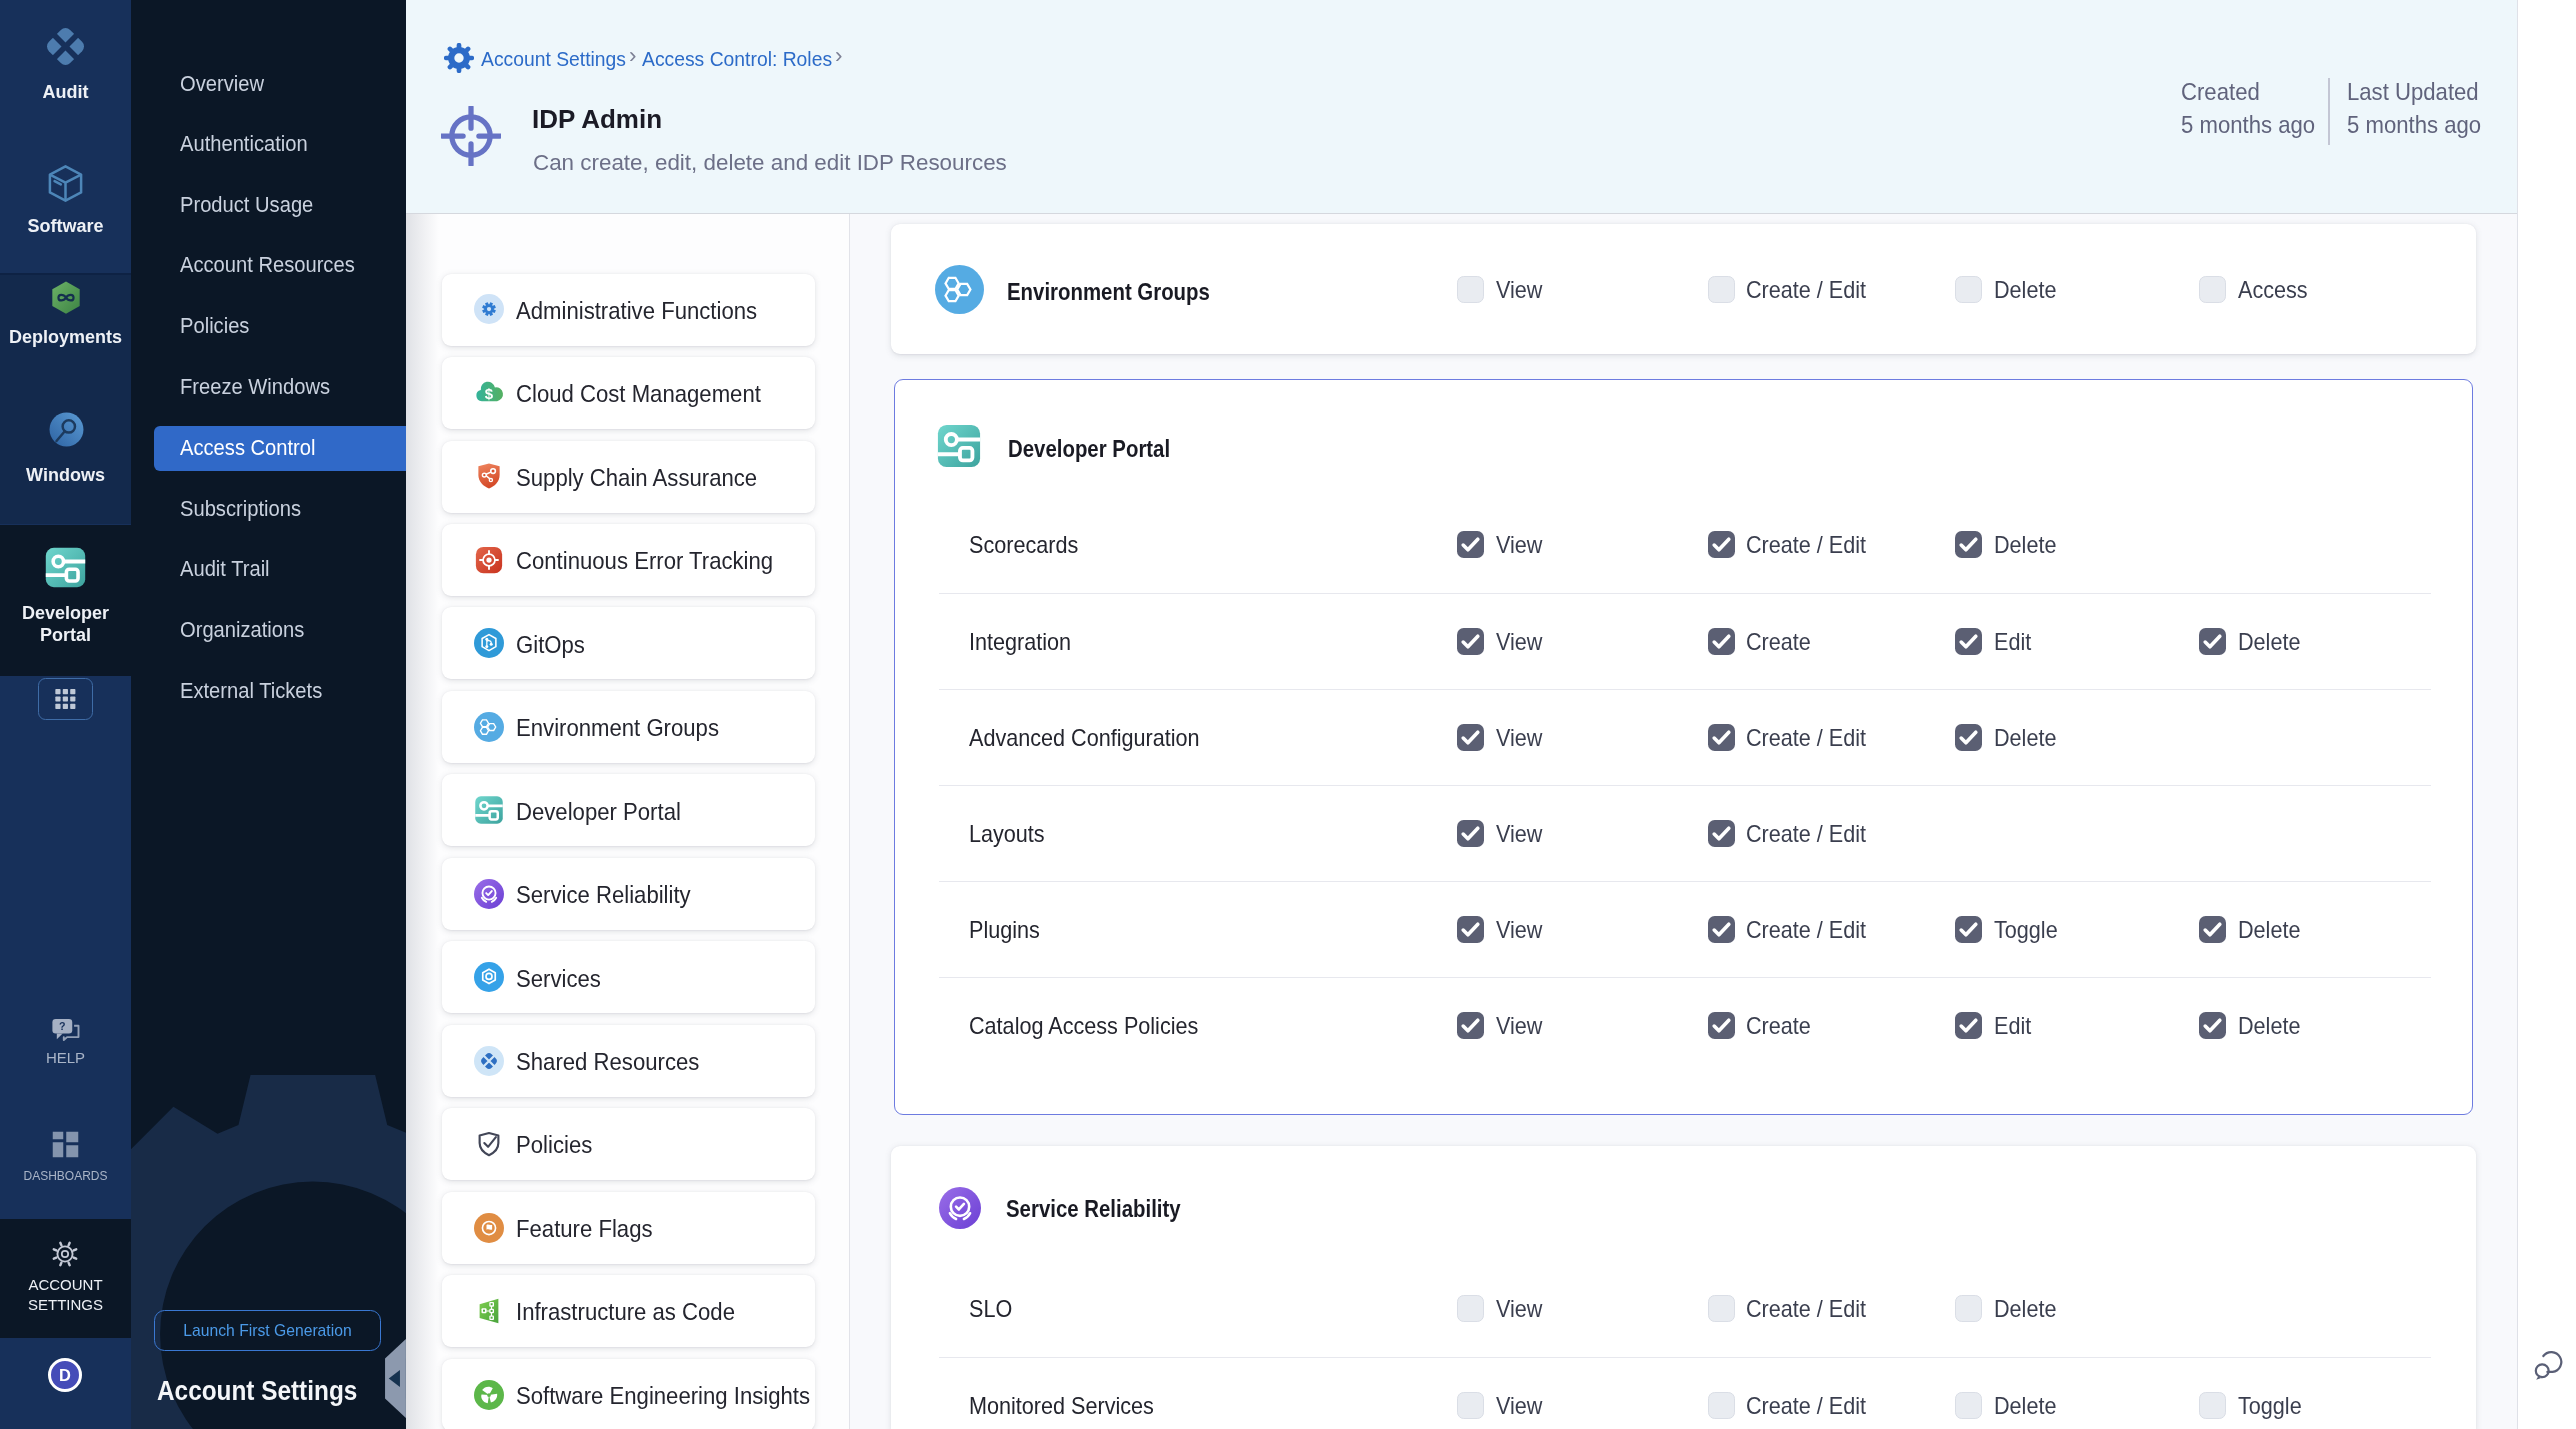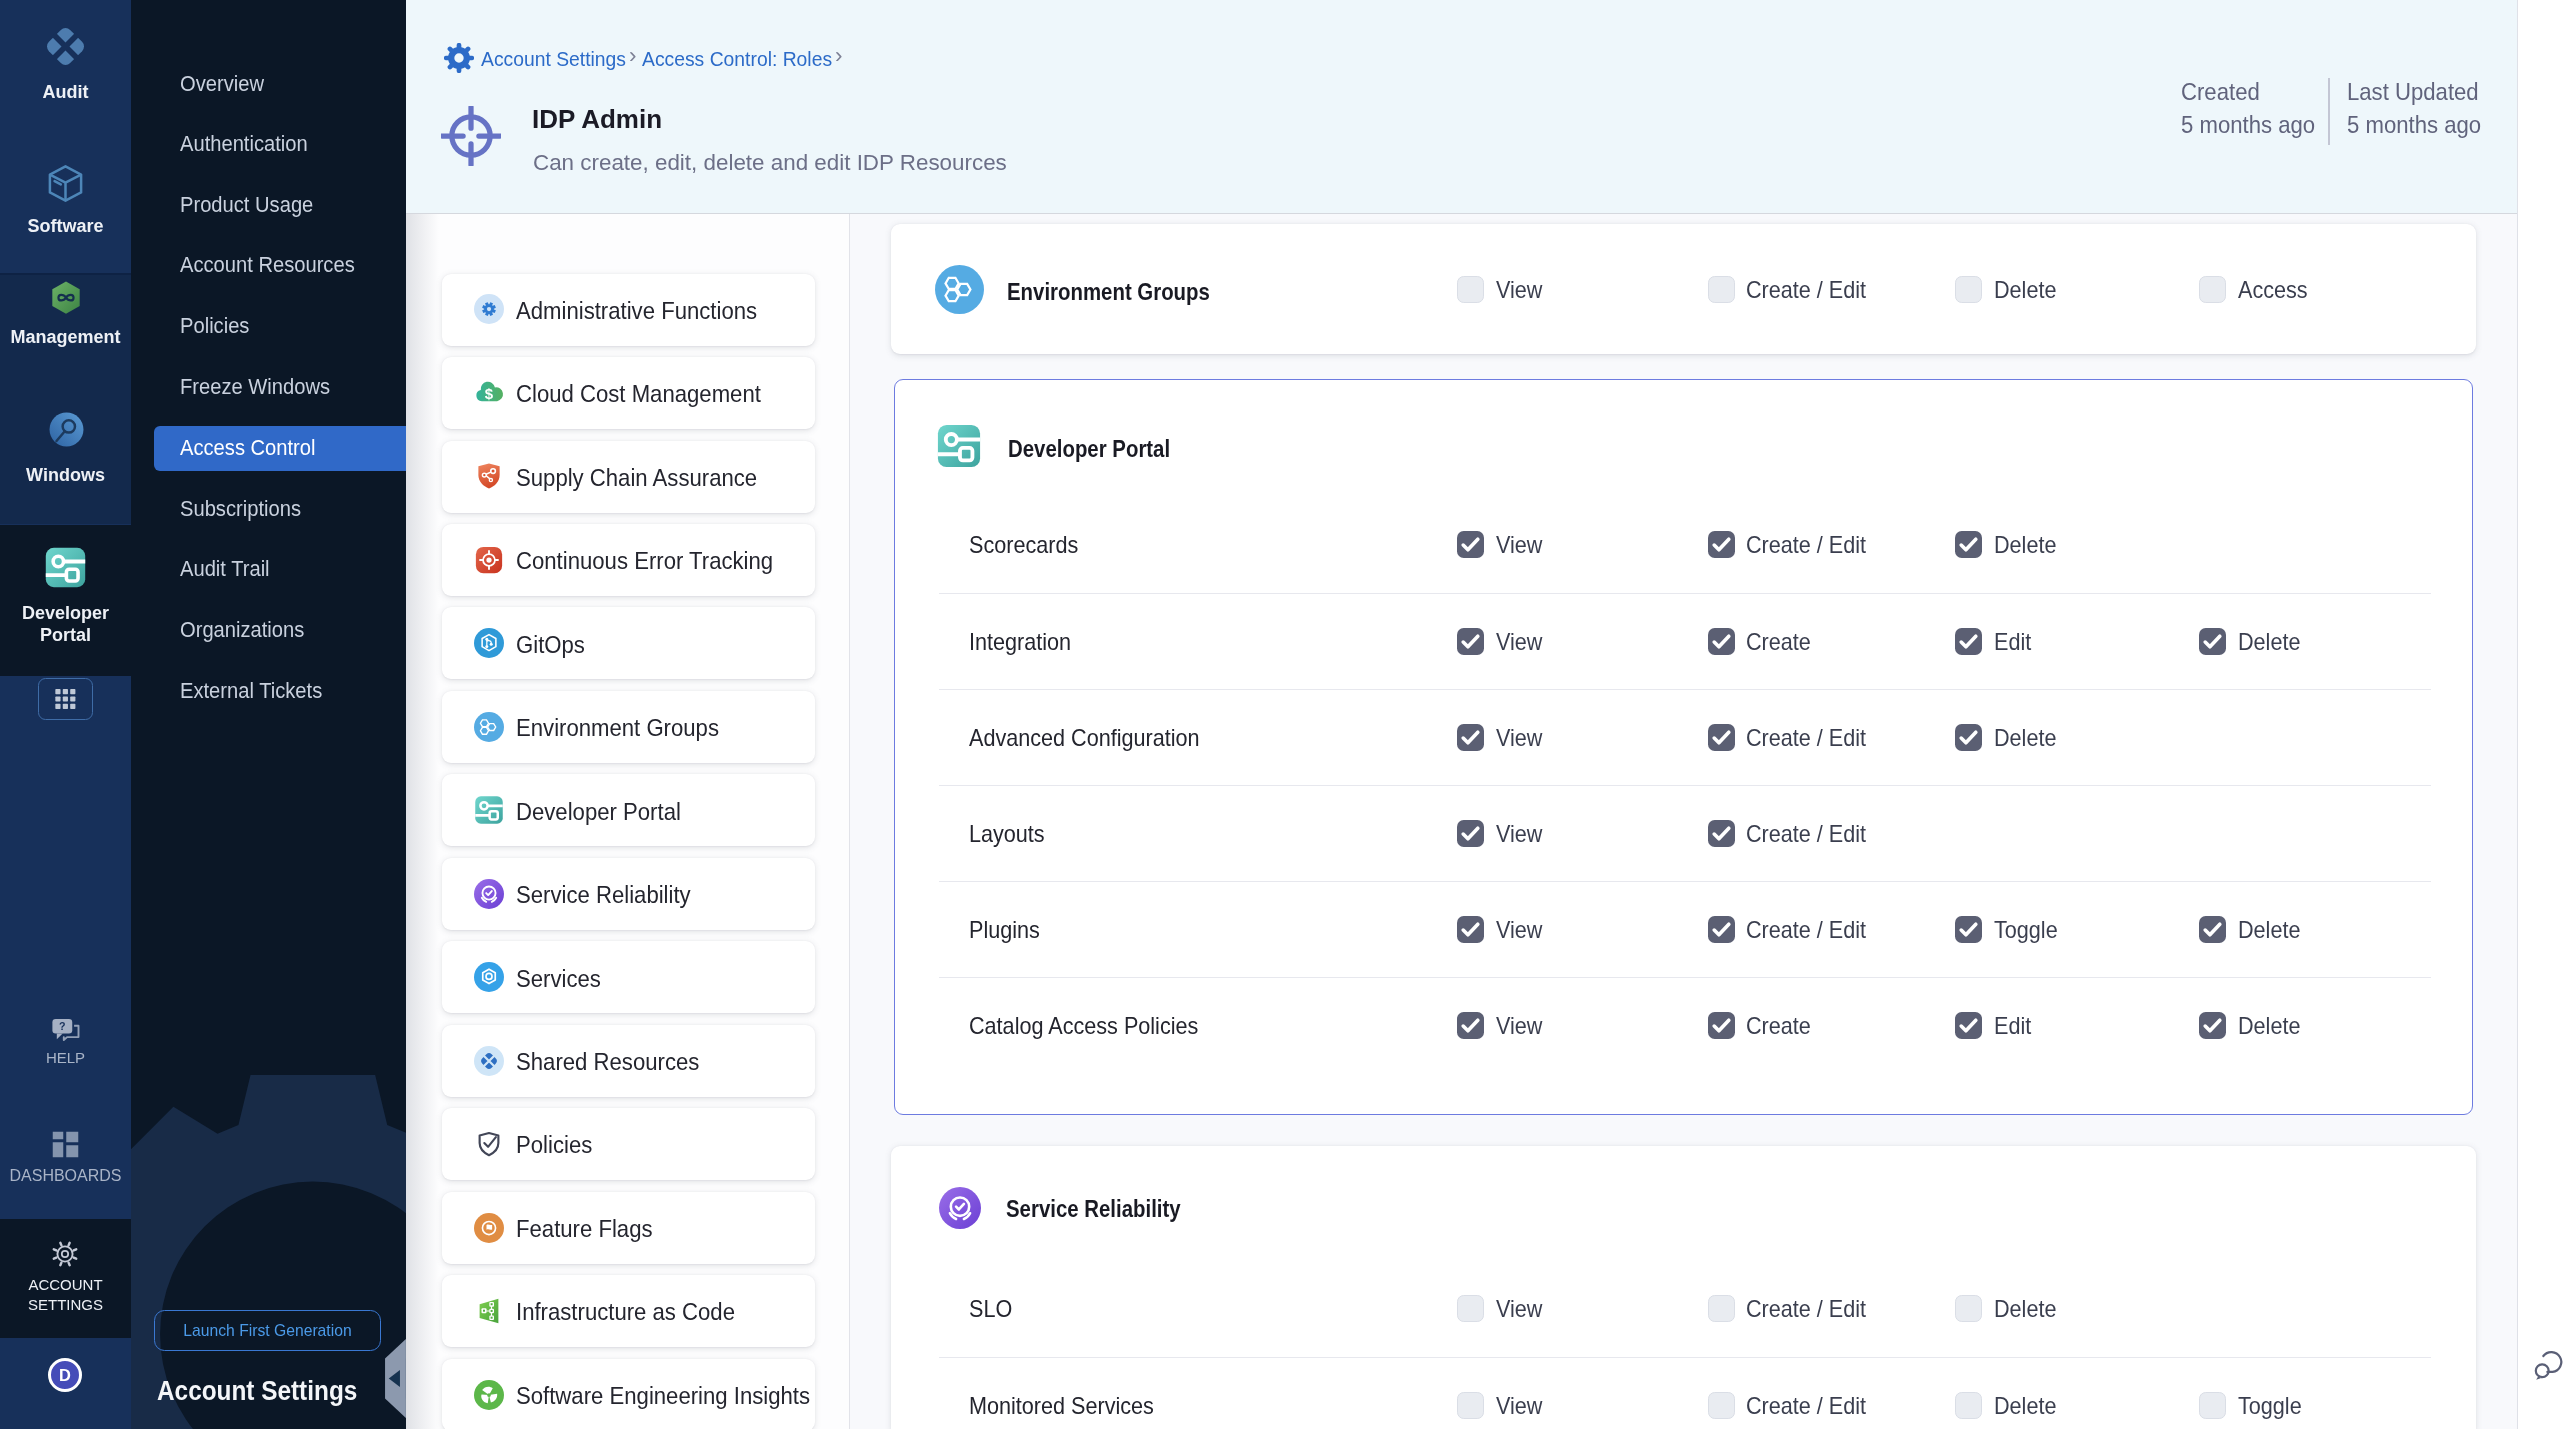--- a/index.html
+++ b/index.html
@@ -44,21 +44,21 @@
 <svg width="36" height="36" viewBox="0 0 48 50">
 <defs>
         <linearGradient id="ghex" x1="0" y1="0" x2="1" y2="1">
 <stop offset="0" stop-color="#6cb267"></stop>
           <stop offset="1" stop-color="#3d8344"></stop>
         </linearGradient>
       </defs>
 <path d="M24 2l19 11v23L24 47 5 36V13z" fill="url(#ghex)"></path>
 <path d="M13.5 24.5c0-5.2 7-5.2 10.5 0s10.5 5.2 10.5 0-7-5.2-10.5 0-10.5 5.2-10.5 0z" fill="none" stroke="#15304e" stroke-width="3"></path>
     </svg></div>
-<div class="navlab" style="top:326px">Management</div>
+<div class="navlab" style="top:326px">Deployments</div>
 <div class="abs" style="left:48px;top:411px;width:37px;height:37px">
 <svg width="37" height="37" viewBox="0 0 48 48">
 <defs>
         <linearGradient id="gbld" x1="0" y1="1" x2="1" y2="0">
 <stop offset="0" stop-color="#2d62a2"></stop>
           <stop offset="1" stop-color="#5b9bd4"></stop>
         </linearGradient>
       </defs>
 <circle cx="24" cy="24" r="22" fill="url(#gbld)"></circle>
 <circle cx="27" cy="20" r="8" fill="none" stroke="#1c3a5e" stroke-width="3.2"></circle>
@@ -102,21 +102,21 @@
 <div class="navsm" style="top:1048px">HELP</div>
 <div class="abs" style="left:52px;top:1131px;width:27px;height:27px">
 <svg width="27" height="27" viewBox="0 0 36 36">
       <g fill="#8494ad">
 <rect x="1" y="1" width="14" height="10"></rect>
         <rect x="19" y="1" width="16" height="14"></rect>
 <rect x="1" y="15" width="14" height="20"></rect>
         <rect x="19" y="19" width="16" height="16"></rect>
       </g>
     </svg></div>
-<div class="navsm" style="top:1166px;font-size:16px">DASHBOARDS</div>
+<div class="navsm" style="top:1166px;font-size:12px">DASHBOARDS</div>
 <div class="abs" style="left:51px;top:1240px;width:28px;height:28px">
 <svg width="28" height="28" viewBox="0 0 48 48">
       <g stroke="#c5cad6" fill="none">
 <circle cx="24" cy="24" r="13" stroke-width="3.2"></circle>
 <circle cx="24" cy="24" r="5.5" stroke-width="3"></circle>
 <path d="M38.8 30.1L43.2 32.0M30.1 38.8L32.0 43.2M17.9 38.8L16.0 43.2M9.2 30.1L4.8 32.0M9.2 17.9L4.8 16.0M17.9 9.2L16.0 4.8M30.1 9.2L32.0 4.8M38.8 17.9L43.2 16.0" stroke-width="4.2" stroke-linecap="round"></path>
 </g>
     </svg></div>
 <div class="navsm" style="top:1275px;color:#eef1f6">ACCOUNT<br>SETTINGS</div>
 <div class="abs" style="left:48px;top:1358px;width:34px;height:34px;border-radius:50%;

